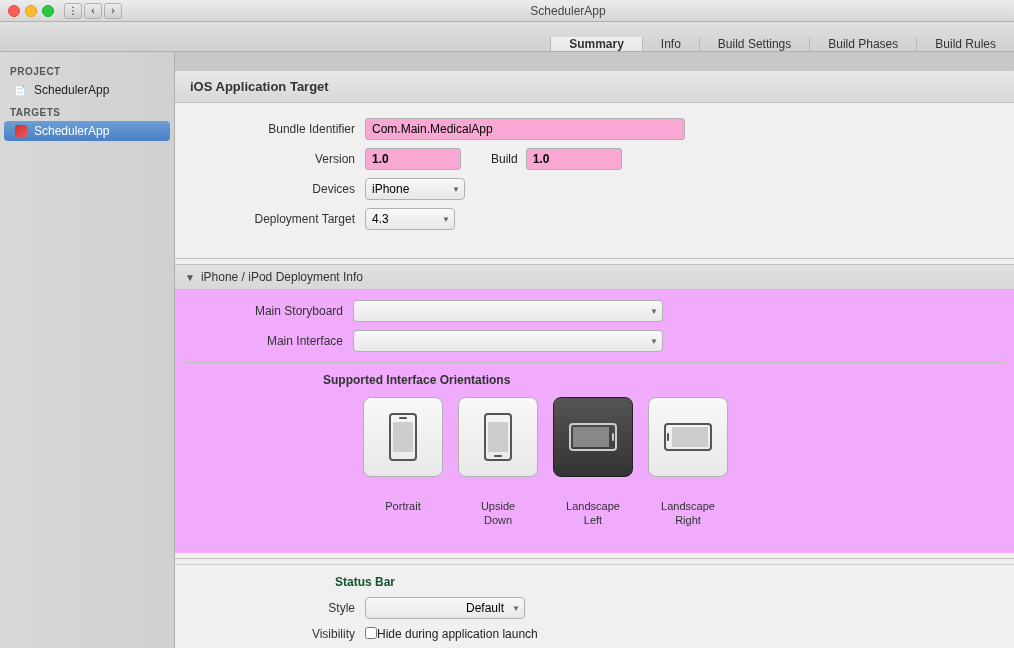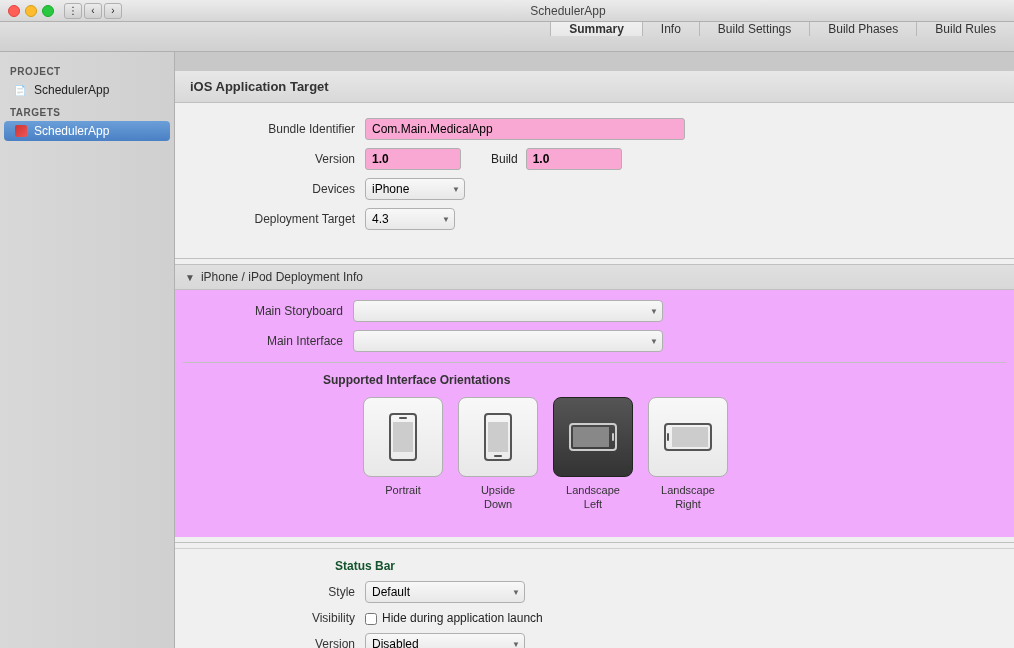--- a/index.html
+++ b/index.html
@@ -10,21 +10,21 @@
     .title-bar { background: linear-gradient(to bottom, #ececec, #d6d6d6); border-bottom: 1px solid #b0b0b0; display: flex; align-items: center; padding: 0 8px; height: 22px; font-size: 12px; font-weight: 500; }
     .title-bar-dots { display: flex; gap: 5px; margin-right: 10px; }
     .dot { width: 12px; height: 12px; border-radius: 50%; }
     .dot-red { background: #ff5f57; border: 1px solid #e0443e; }
     .dot-yellow { background: #febc2e; border: 1px solid #d4a017; }
     .dot-green { background: #28c840; border: 1px solid #1aab29; }
     .nav-arrows { display: flex; gap: 2px; margin-right: 8px; }
     .nav-arrow { background: linear-gradient(to bottom, #ececec, #d0d0d0); border: 1px solid #b0b0b0; border-radius: 3px; width: 18px; height: 16px; display: flex; align-items: center; justify-content: center; font-size: 10px; cursor: pointer; }
     .title-text { flex: 1; text-align: center; font-size: 12px; color: #444; }
 
-    .tabs-bar { background: linear-gradient(to bottom, #e0e0e0, #d0d0d0); border-bottom: 1px solid #b0b0b0; display: flex; justify-content: flex-end; align-items: flex-start; height: 30px; }
+    .tabs-bar { background: linear-gradient(to bottom, #e0e0e0, #d0d0d0); border-bottom: 1px solid #b0b0b0; display: flex; justify-content: flex-end; align-items: flex-end; height: 30px; }
     .tab { padding: 0 18px; display: flex; align-items: center; font-size: 12px; color: #333; border-left: 1px solid #b8b8b8; cursor: pointer; white-space: nowrap; }
     .tab.active { background: linear-gradient(to bottom, #f0f0f0, #e8e8e8); font-weight: 600; }
 
     .main-area { display: flex; flex: 1; overflow: hidden; }
 
     .sidebar { width: 175px; background: linear-gradient(to right, #d8d8d8, #d0d0d0); border-right: 1px solid #b0b0b0; padding: 8px 0; }
     .sidebar-section-header { font-size: 10px; font-weight: 700; color: #555; padding: 6px 10px 2px 10px; text-transform: uppercase; letter-spacing: 0.5px; }
     .sidebar-item { padding: 3px 10px; font-size: 12px; color: #222; display: flex; align-items: center; gap: 6px; cursor: pointer; border-radius: 4px; margin: 1px 4px; }
     .sidebar-item.selected { background: linear-gradient(to bottom, #6a9fd8, #4a80c4); color: white; }
     .sidebar-item .item-icon { width: 14px; height: 14px; display: inline-flex; align-items: center; justify-content: center; font-size: 10px; }
@@ -46,29 +46,29 @@
 
     .separator { height: 1px; background: #c0c0c0; margin: 5px 0; }
 
     .deployment-section { background: linear-gradient(to bottom, #e0e0e0, #d8d8d8); border-top: 1px solid #c0c0c0; border-bottom: 1px solid #c0c0c0; padding: 5px 10px; display: flex; align-items: center; gap: 6px; font-size: 12px; font-weight: 500; color: #333; cursor: pointer; }
     .disclosure-triangle { font-size: 10px; color: #555; }
 
     .inner-section { padding: 10px 8px; background: #f0abfc; }
     .inner-section-header { font-size: 12px; font-weight: 600; color: #333; margin-bottom: 10px; padding-left: 140px; }
 
     .orientation-grid { display: flex; gap: 15px; padding-left: 180px; margin-bottom: 15px; }
-    .orientation-btn { display: flex; flex-direction: column; align-items: center; gap: 6px; cursor: pointer; }
+    .orientation-btn { display: flex; flex-direction: column; align-items: center; gap: 22px; cursor: pointer; }
     .orientation-icon { width: 80px; height: 80px; border: 1px solid #b0b0b0; border-radius: 8px; background: linear-gradient(to bottom, #f8f8f8, #e8e8e8); display: flex; align-items: center; justify-content: center; }
     .orientation-icon.active { background: linear-gradient(to bottom, #555, #333); border-color: #222; }
     .orientation-icon svg { }
     .orientation-label { font-size: 11px; color: #333; text-align: center; line-height: 1.3; }
 
     .status-bar-section { padding: 10px 20px; border-top: 1px solid #d0d0d0; }
     .status-bar-header { font-size: 12px; font-weight: 700; color: #14532d; margin-bottom: 8px; padding-left: 140px; }
-    .checkbox-wrapper { display: flex; align-items: flex-end; gap: 5px; }
+    .checkbox-wrapper { display: flex; align-items: flex-start; }
     .checkbox-wrapper input[type=checkbox] { width: 12px; height: 12px; }
     .tint-color-swatch { width: 40px; height: 18px; background: #3498db; border: 1px solid #2980b9; border-radius: 2px; cursor: pointer; }
   </style>
 </head>
 <body>
 
 <div class="app-window">
 
   <div class="title-bar">
     <div class="title-bar-dots">
@@ -246,21 +246,21 @@
       </div>
 
       <div class="separator"></div>
 
       <div class="status-bar-section">
         <div class="status-bar-header">Status Bar</div>
 
         <div class="form-row">
           <span class="form-label">Style</span>
           <div class="select-wrapper">
-            <select class="form-select" style="width:160px; padding-right:20px;">
+            <select class="form-select" style="width:160px; padding-right:20px;text-align:right;">
               <option>Default</option>
               <option>Black Translucent</option>
               <option>Black Opaque</option>
             </select>
             <span class="select-arrow">▼</span>
           </div>
         </div>
 
         <div class="form-row">
           <span class="form-label">Visibility</span>

